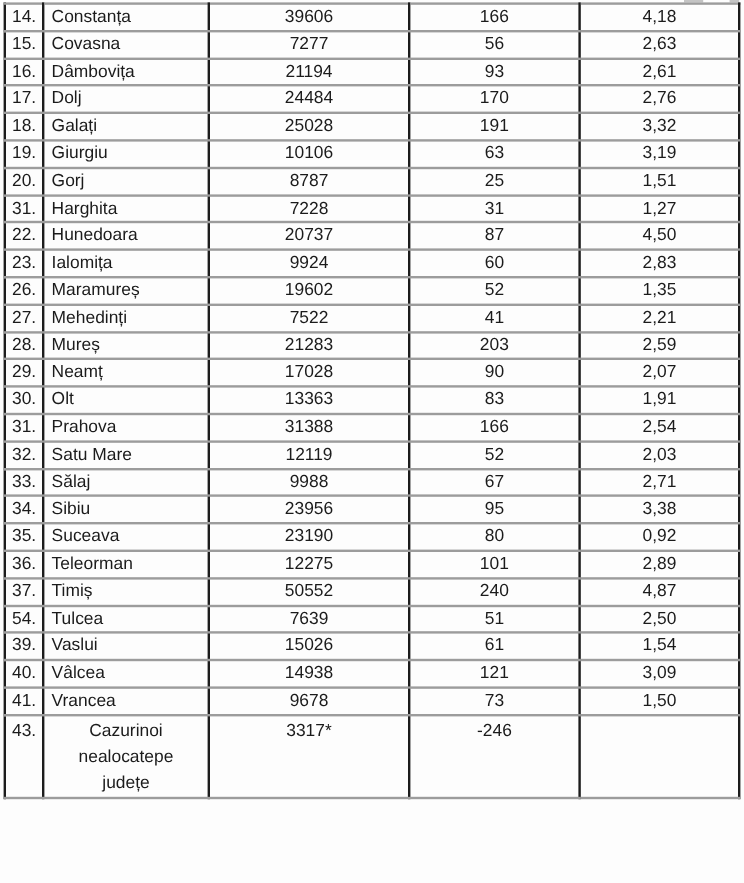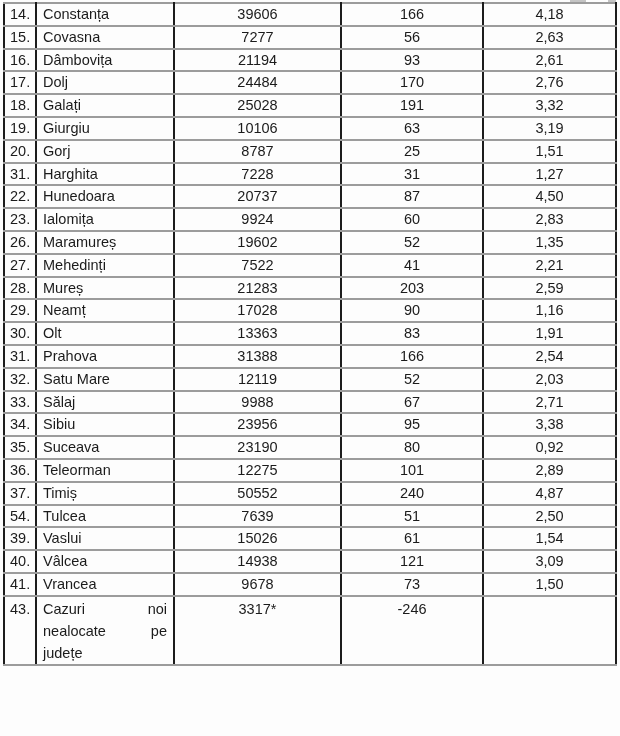--- a/index.html
+++ b/index.html
@@ -62,21 +62,21 @@
     vertical-align: top;
     line-height: 22px;
     padding-top: 1px;
     white-space: normal;
   }
   tr.tall td.c-name {
     padding-right: 6px;
   }
   .jline {
     display: flex;
-    justify-content: space-between;
+    justify-content: center;
     line-height: 22px;
   }
 </style>
 </head>
 <body>
 
 <div class="page" style="background: rgb(253, 253, 253);">
   <div class="scan-artifact artifact-1"></div>
   <div class="scan-artifact artifact-2"></div>
   <table class="county-table">
@@ -192,21 +192,21 @@
     <td class="c-num">21283</td>
     <td class="c-num">203</td>
     <td class="c-num">2,59</td>
   </tr>
 
   <tr>
     <td class="c-idx">29.</td>
     <td class="c-name">Neamț</td>
     <td class="c-num">17028</td>
     <td class="c-num">90</td>
-    <td class="c-num">1,16</td>
+    <td class="c-num">2,07</td>
   </tr>
 
   <tr>
     <td class="c-idx">30.</td>
     <td class="c-name">Olt</td>
     <td class="c-num">13363</td>
     <td class="c-num">83</td>
     <td class="c-num">1,91</td>
   </tr>
 

